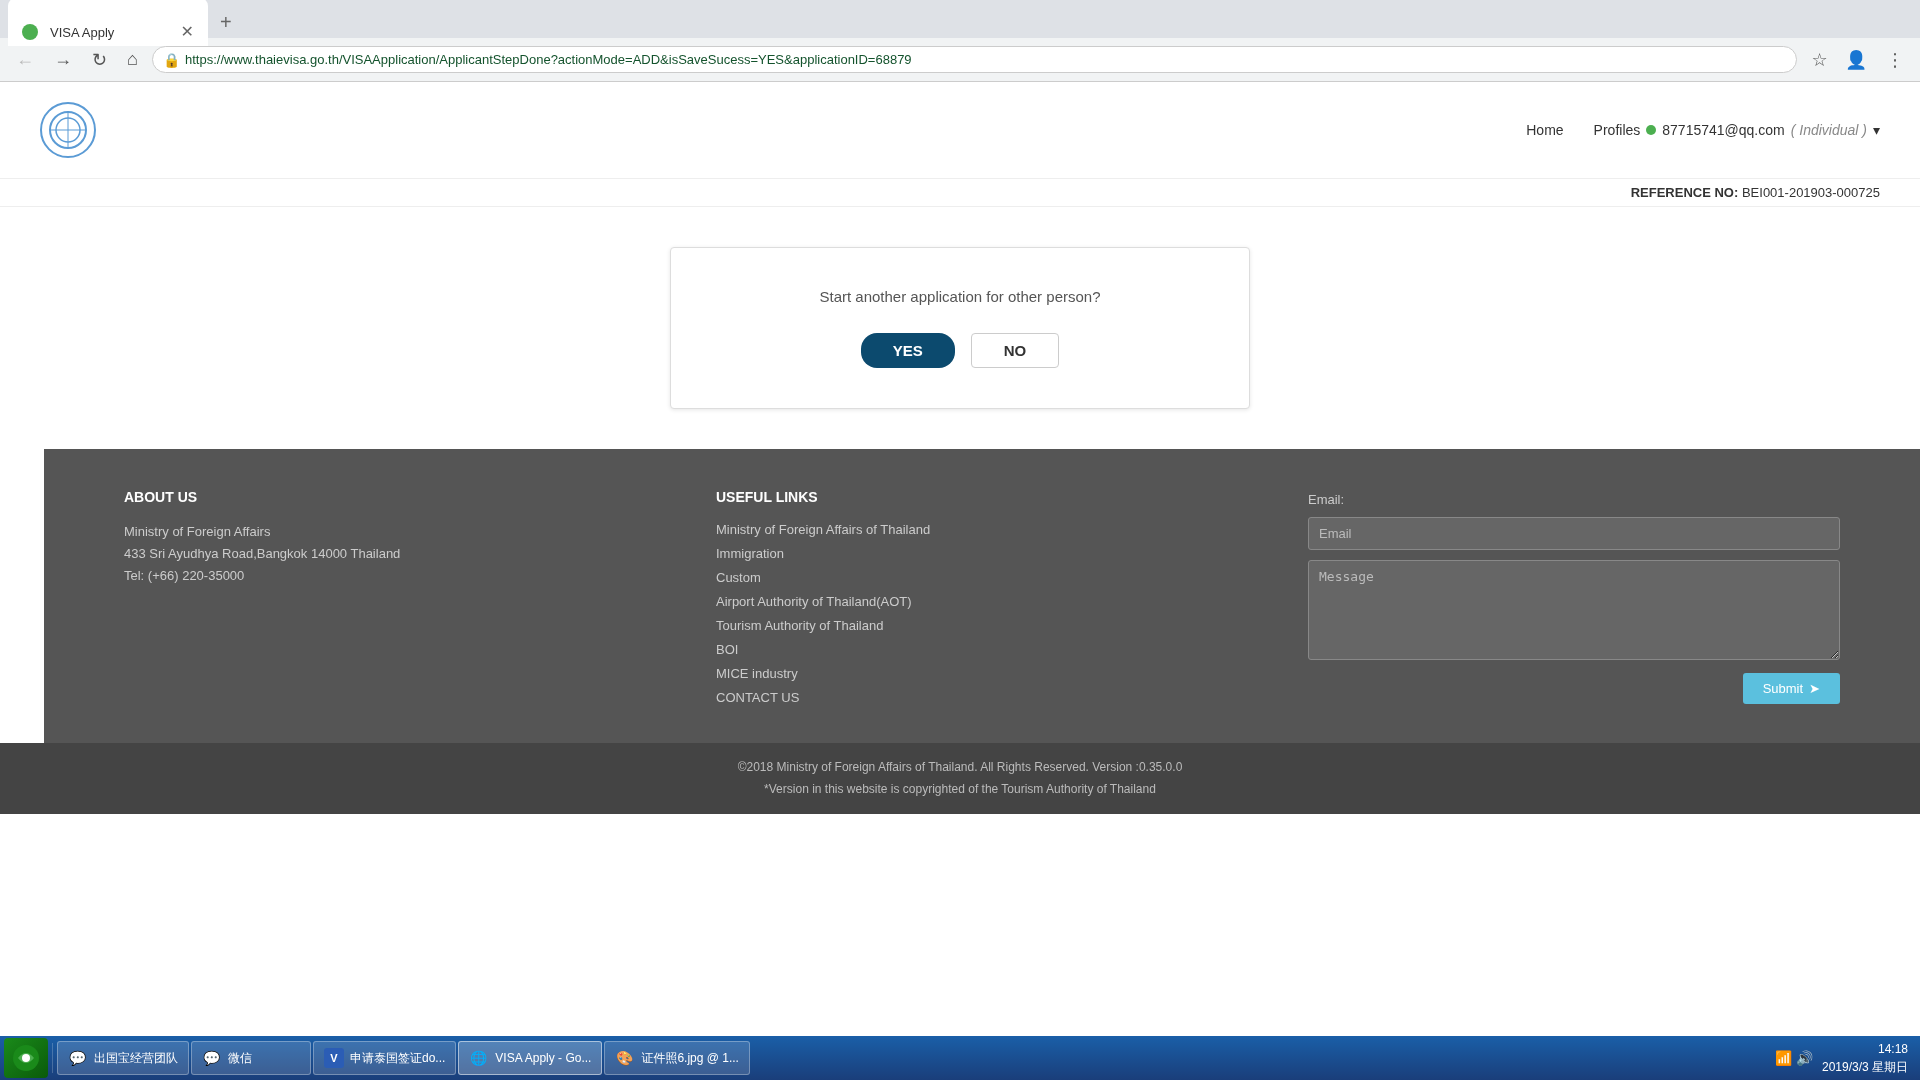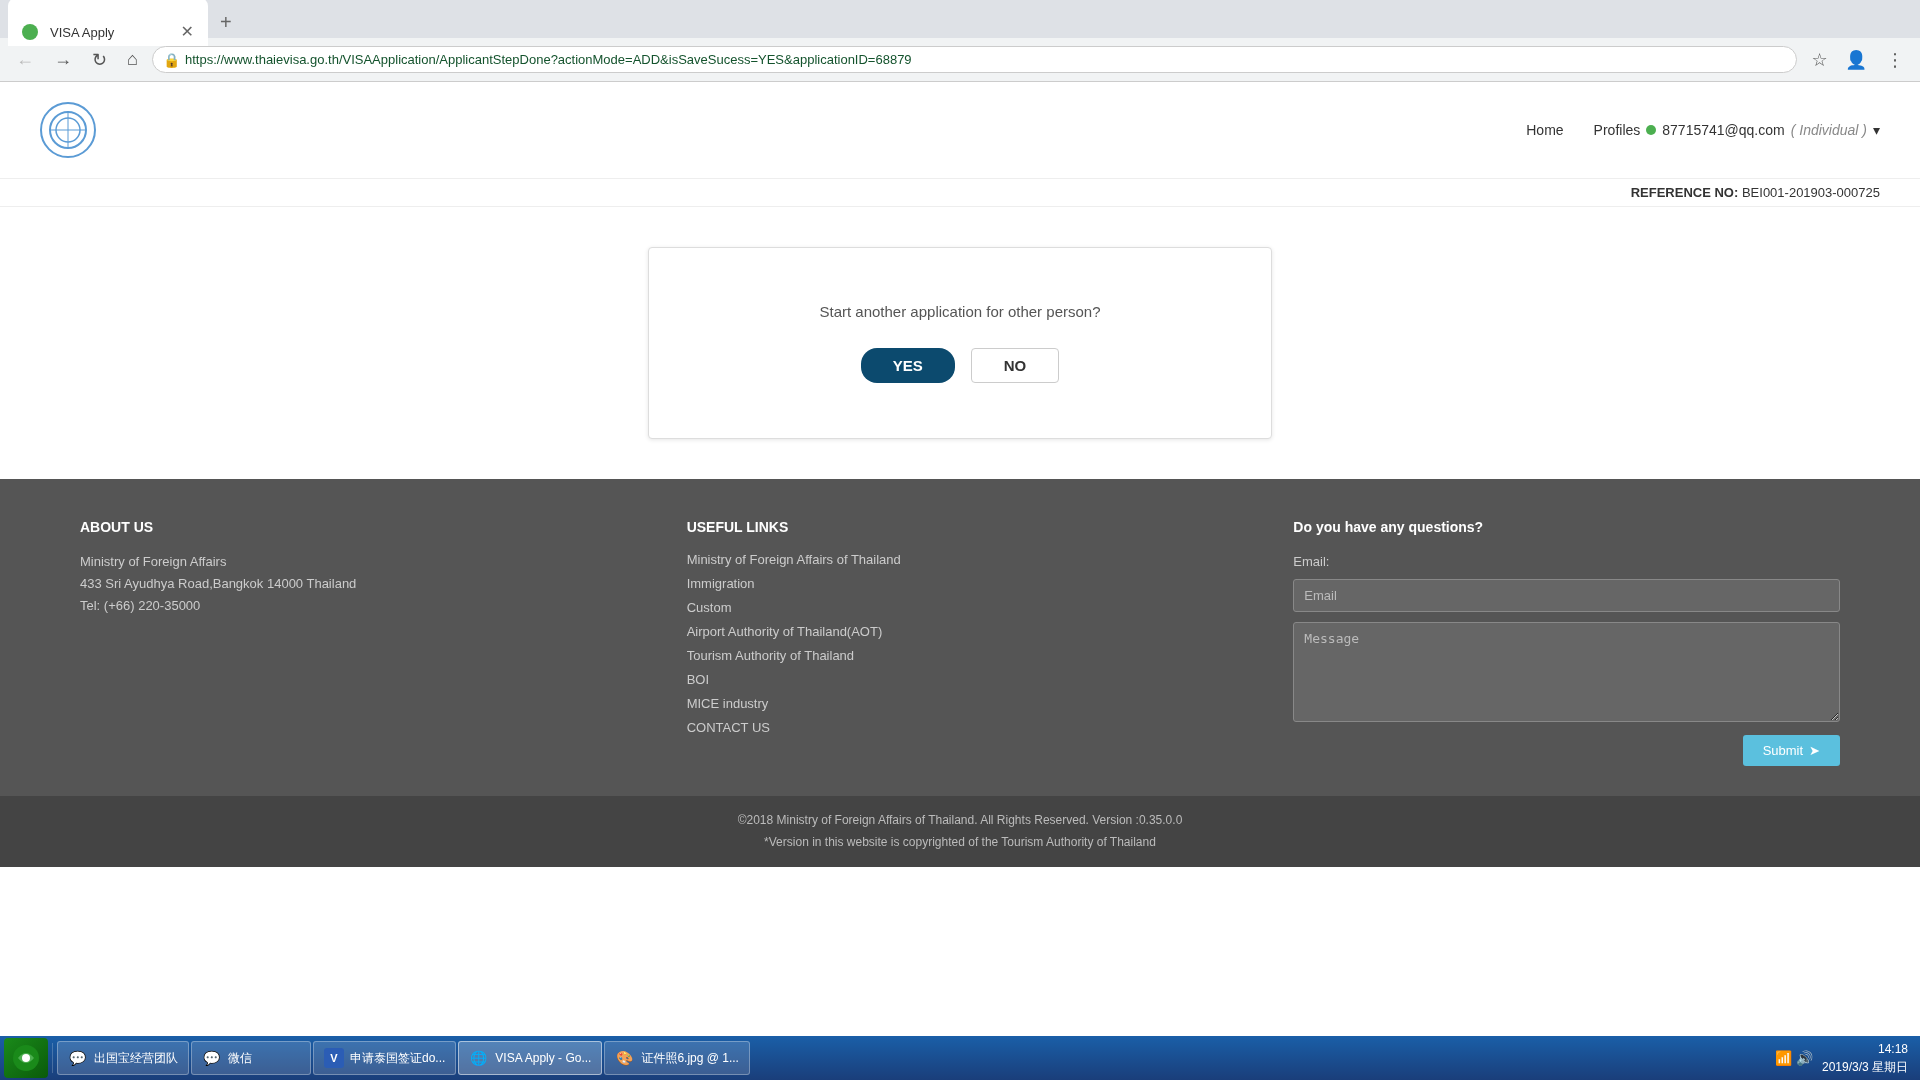--- a/index.html
+++ b/index.html
@@ -138,25 +138,25 @@
     .main-content {
       padding: 40px 20px;
       display: flex;
       justify-content: center;
       align-items: flex-start;
       min-height: 220px;
     }
     .dialog-box {
       border: 1px solid #ddd;
       border-radius: 4px;
-      padding: 55px 60px;
+      padding: 40px 60px;
       background: #fff;
       box-shadow: 0 1px 4px rgba(0,0,0,0.1);
       text-align: center;
-      width: 624px;
+      width: 580px;
     }
     .dialog-question {
       font-size: 15px;
       color: #555;
       margin-bottom: 28px;
     }
     .dialog-buttons {
       display: flex;
       justify-content: center;
       gap: 16px;
@@ -182,20 +182,21 @@
       cursor: pointer;
     }
 
     
     .footer {
       background: #555;
       color: #fff;
       padding: 40px 80px 30px 80px;
       display: flex;
       gap: 60px;
+      margin-left: 44px;
     }
     .footer-col { flex: 1; }
     .footer-col h3 {
       font-size: 14px;
       font-weight: bold;
       margin-bottom: 16px;
       color: #fff;
     }
     .footer-col p {
       font-size: 13px;
@@ -410,21 +411,20 @@
         <li><a href="#">Custom</a></li>
         <li><a href="#">Airport Authority of Thailand(AOT)</a></li>
         <li><a href="#">Tourism Authority of Thailand</a></li>
         <li><a href="#">BOI</a></li>
         <li><a href="#">MICE industry</a></li>
         <li><a href="#">CONTACT US</a></li>
       </ul>
     </div>
 
     <div class="footer-col">
-      <h3>Do you have any questions?</h3>
       <p class="footer-contact-label">Email:</p>
       <input type="email" class="footer-input" placeholder="Email" style="">
       <textarea class="footer-textarea" placeholder="Message" style=""></textarea>
       <button class="btn-submit">
         <span>Submit</span>
         <span>➤</span>
       </button>
     </div>
   </div>
 

